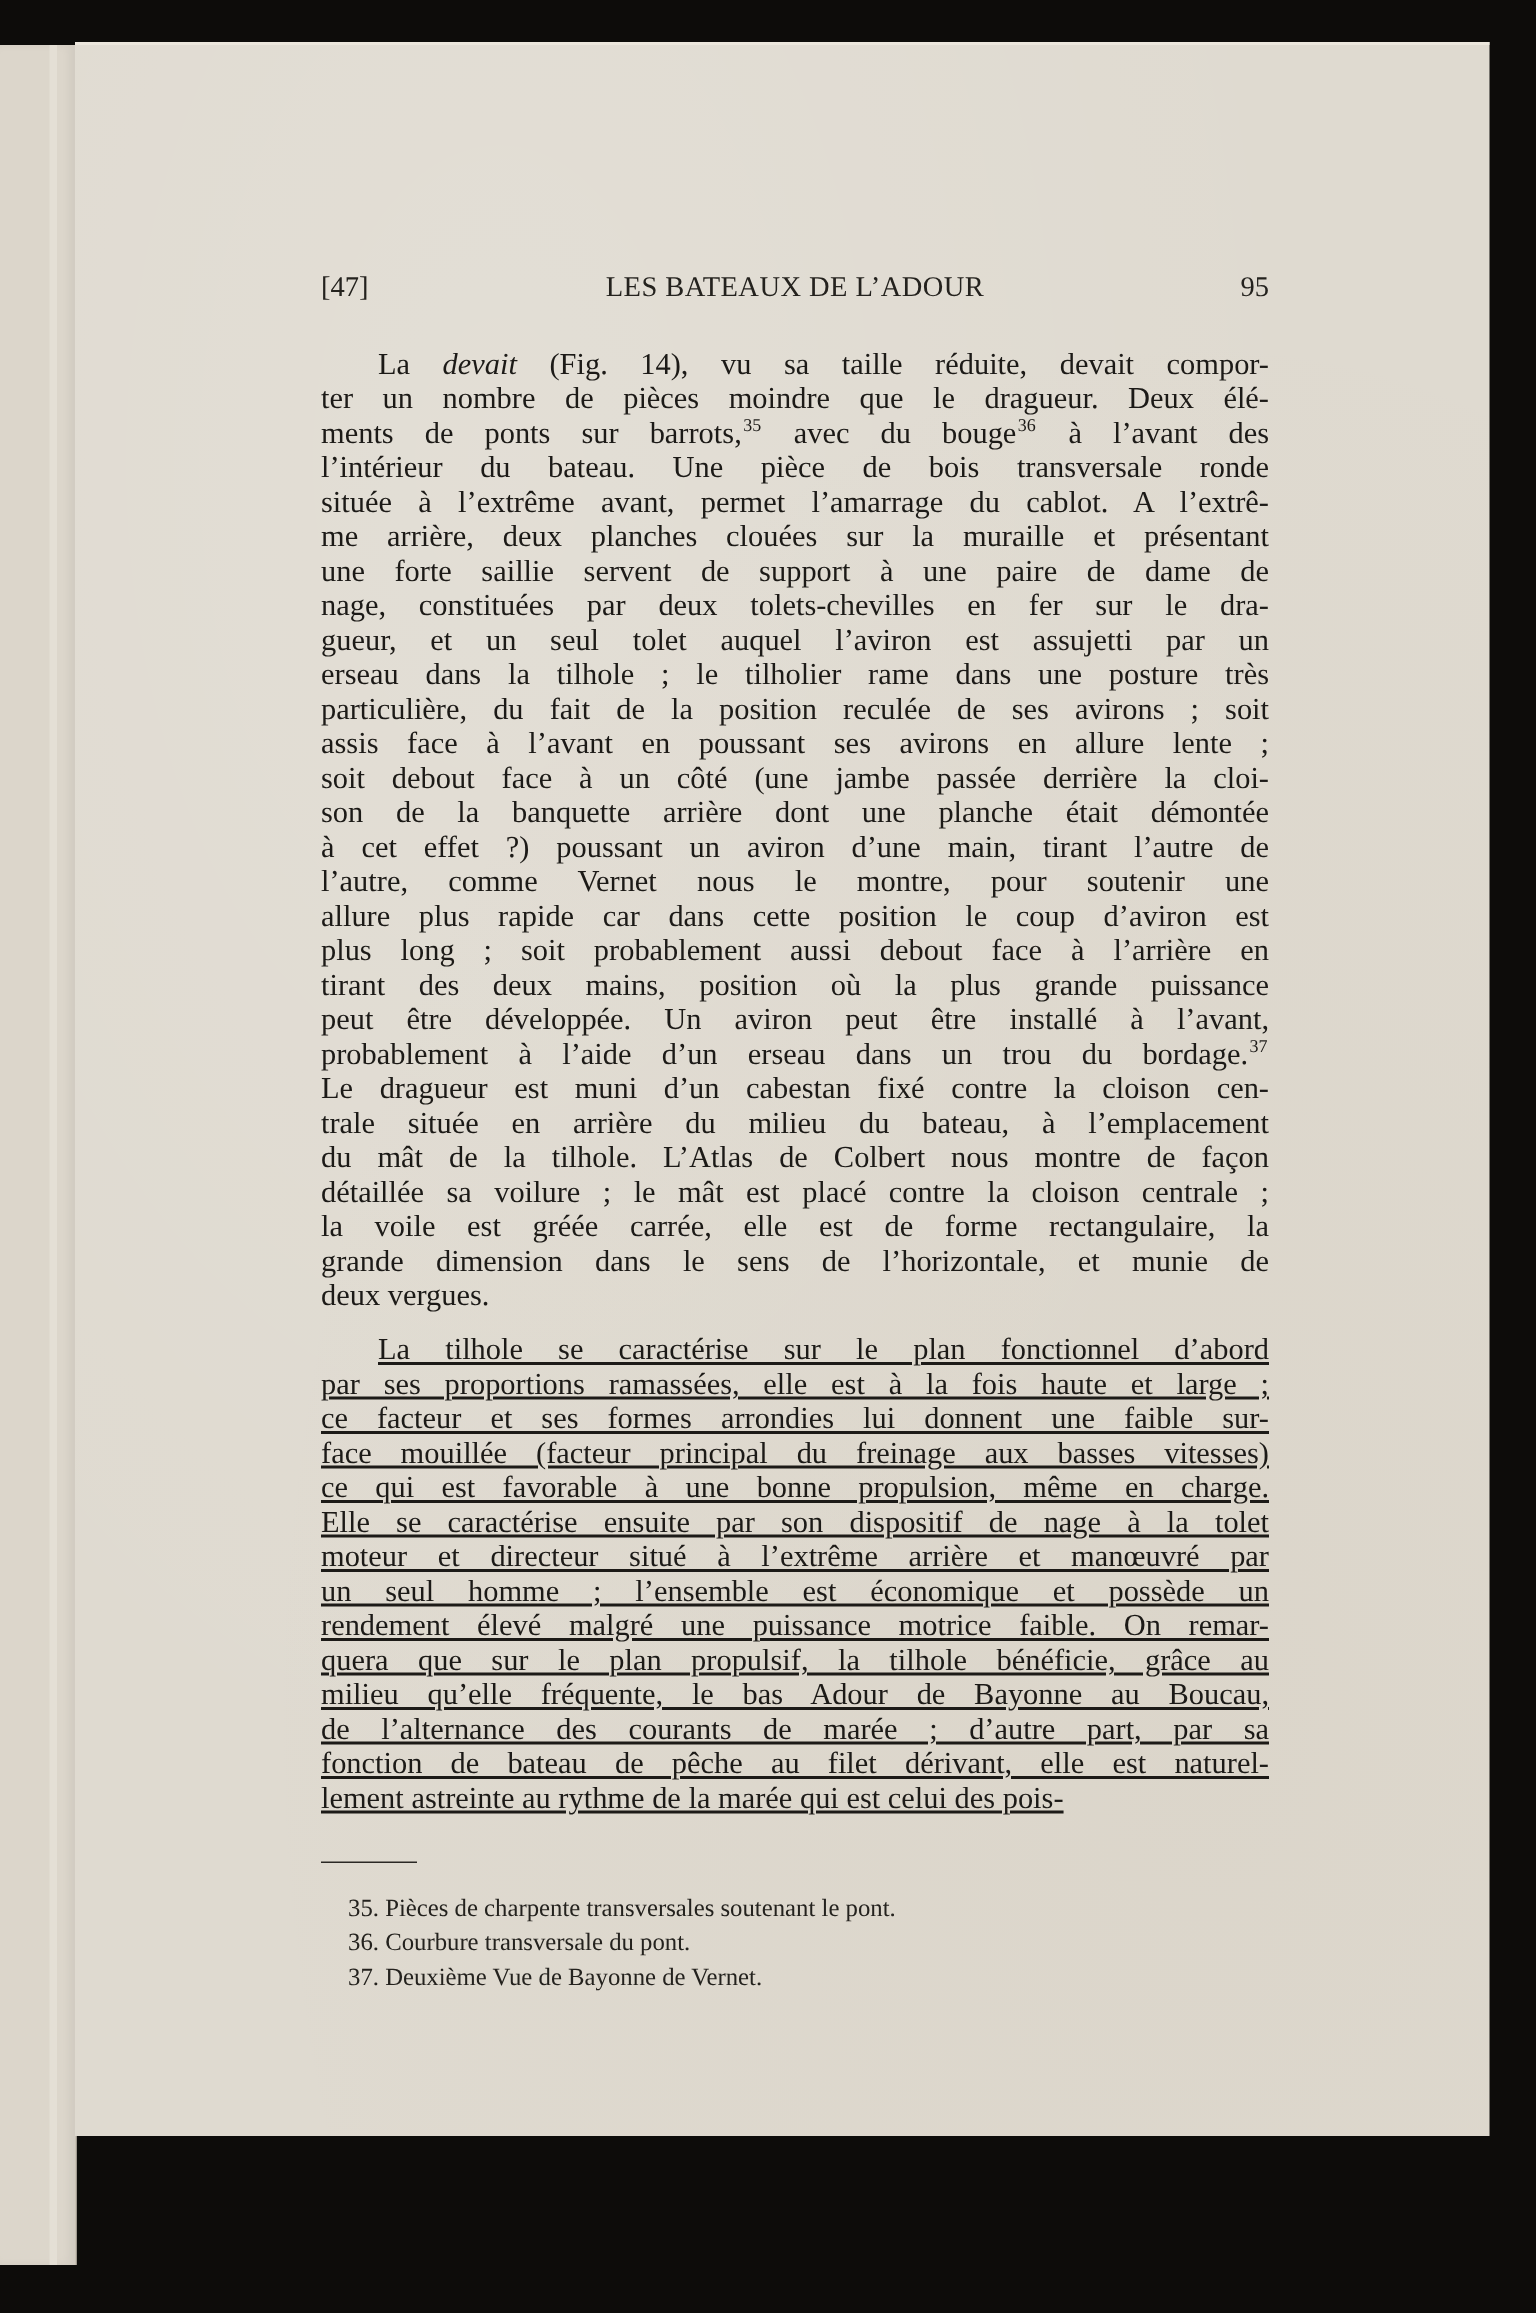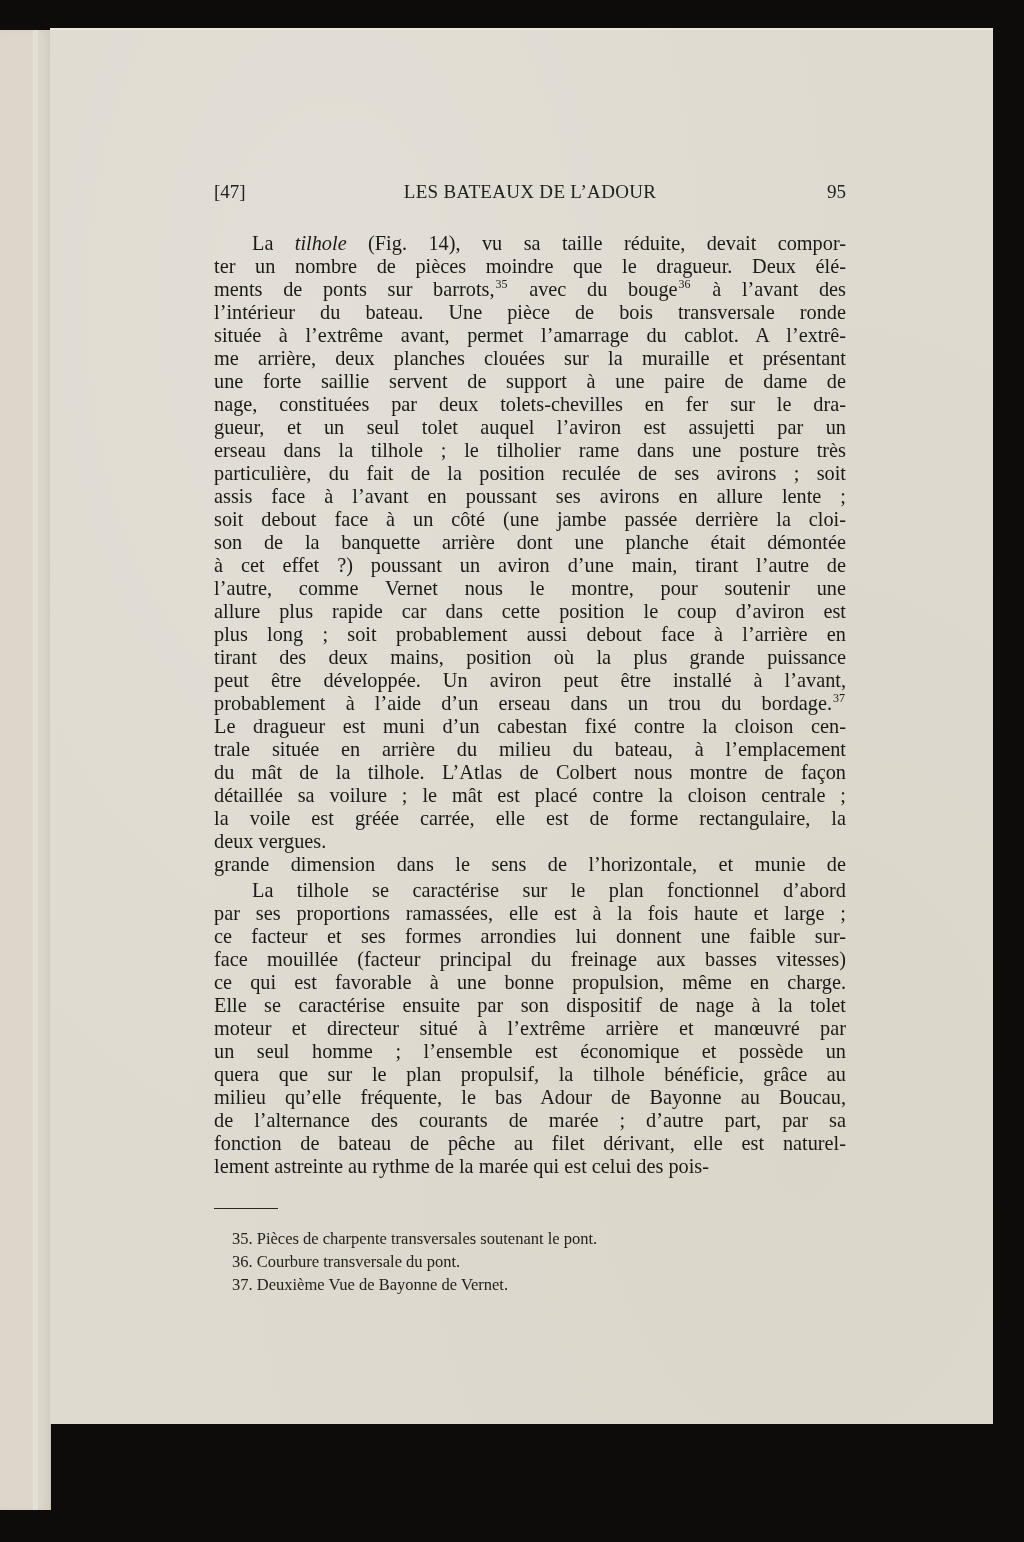--- a/index.html
+++ b/index.html
@@ -78,21 +78,21 @@
       margin-top: 26px;
       font-size: 20.3px;
       line-height: 23px;
       text-align: justify;
       hyphens: manual;
     }
     .body-text p {
       margin: 0;
       text-indent: 38px;
     }
-    .body-text p + p { margin-top: 3px; }
+    .body-text p + p { margin-top: 13px; text-decoration: underline; }
     .body-text .line {
       display: block;
       text-align: justify;
       text-align-last: justify;
     }
     .body-text .line.last {
       text-align-last: left;
     }
     .body-text .line.first {
       text-indent: 38px;
@@ -129,21 +129,21 @@
   <div class="text-block">
 
     <div class="running-head">
       <span class="folio-left">[47]</span>
       <span class="title">LES BATEAUX DE L’ADOUR</span>
       <span class="page-num">95</span>
     </div>
 
     <div class="body-text">
       <p id="para-0" style="text-indent: 0px;">
-          <span class="line first">La <em>tilhole</em> (Fig. 14), vu sa taille réduite, devait compor-</span>
+          <span class="line first">La <em>devait</em> (Fig. 14), vu sa taille réduite, devait compor-</span>
           <span class="line">ter un nombre de pièces moindre que le dragueur. Deux élé-</span>
           <span class="line">ments de ponts sur barrots,<sup class="fn">35</sup> avec du bouge<sup class="fn">36</sup> à l’avant des</span>
           <span class="line">l’intérieur du bateau. Une pièce de bois transversale ronde</span>
           <span class="line">située à l’extrême avant, permet l’amarrage du cablot. A l’extrê-</span>
           <span class="line">me arrière, deux planches clouées sur la muraille et présentant</span>
           <span class="line">une forte saillie servent de support à une paire de dame de</span>
           <span class="line">nage, constituées par deux tolets-chevilles en fer sur le dra-</span>
           <span class="line">gueur, et un seul tolet auquel l’aviron est assujetti par un</span>
           <span class="line">erseau dans la tilhole ; le tilholier rame dans une posture très</span>
           <span class="line">particulière, du fait de la position reculée de ses avirons ; soit</span>
@@ -155,32 +155,33 @@
           <span class="line">allure plus rapide car dans cette position le coup d’aviron est</span>
           <span class="line">plus long ; soit probablement aussi debout face à l’arrière en</span>
           <span class="line">tirant des deux mains, position où la plus grande puissance</span>
           <span class="line">peut être développée. Un aviron peut être installé à l’avant,</span>
           <span class="line">probablement à l’aide d’un erseau dans un trou du bordage.<sup class="fn">37</sup></span>
           <span class="line">Le dragueur est muni d’un cabestan fixé contre la cloison cen-</span>
           <span class="line">trale située en arrière du milieu du bateau, à l’emplacement</span>
           <span class="line">du mât de la tilhole. L’Atlas de Colbert nous montre de façon</span>
           <span class="line">détaillée sa voilure ; le mât est placé contre la cloison centrale ;</span>
           <span class="line">la voile est gréée carrée, elle est de forme rectangulaire, la</span>
+          <span class="line">grande dimension dans le sens de l’horizontale, et munie de</span>
           <span class="line last">deux vergues.</span>
-          <span class="line">grande dimension dans le sens de l’horizontale, et munie de</span>
         </p>
       <p id="para-1" style="text-indent: 0px;">
           <span class="line first">La tilhole se caractérise sur le plan fonctionnel d’abord</span>
           <span class="line">par ses proportions ramassées, elle est à la fois haute et large ;</span>
           <span class="line">ce facteur et ses formes arrondies lui donnent une faible sur-</span>
           <span class="line">face mouillée (facteur principal du freinage aux basses vitesses)</span>
           <span class="line">ce qui est favorable à une bonne propulsion, même en charge.</span>
           <span class="line">Elle se caractérise ensuite par son dispositif de nage à la tolet</span>
           <span class="line">moteur et directeur situé à l’extrême arrière et manœuvré par</span>
           <span class="line">un seul homme ; l’ensemble est économique et possède un</span>
+          <span class="line">rendement élevé malgré une puissance motrice faible. On remar-</span>
           <span class="line">quera que sur le plan propulsif, la tilhole bénéficie, grâce au</span>
           <span class="line">milieu qu’elle fréquente, le bas Adour de Bayonne au Boucau,</span>
           <span class="line">de l’alternance des courants de marée ; d’autre part, par sa</span>
           <span class="line">fonction de bateau de pêche au filet dérivant, elle est naturel-</span>
           <span class="line last">lement astreinte au rythme de la marée qui est celui des pois-</span>
         </p>
     </div>
 
     <div class="footnote-rule"></div>
     <div class="footnotes">

